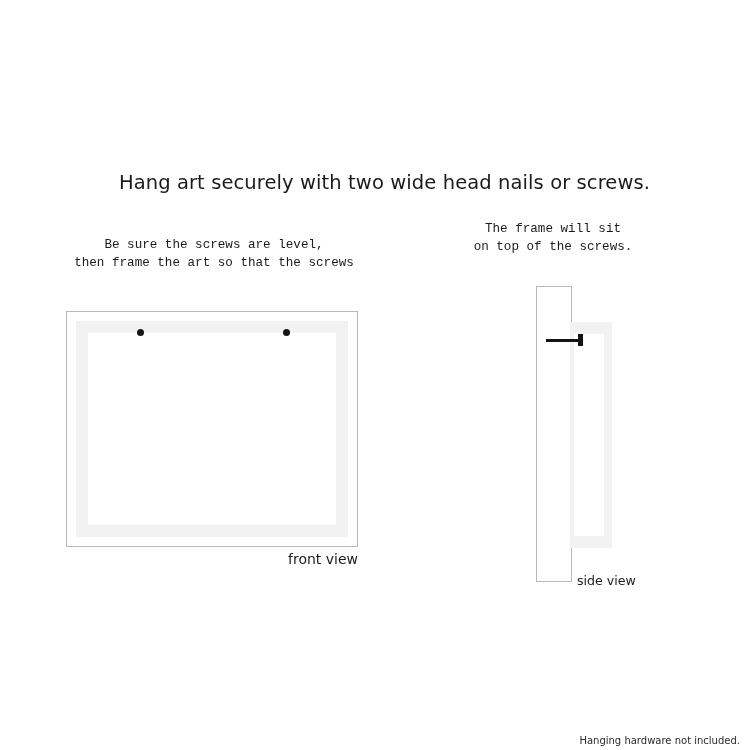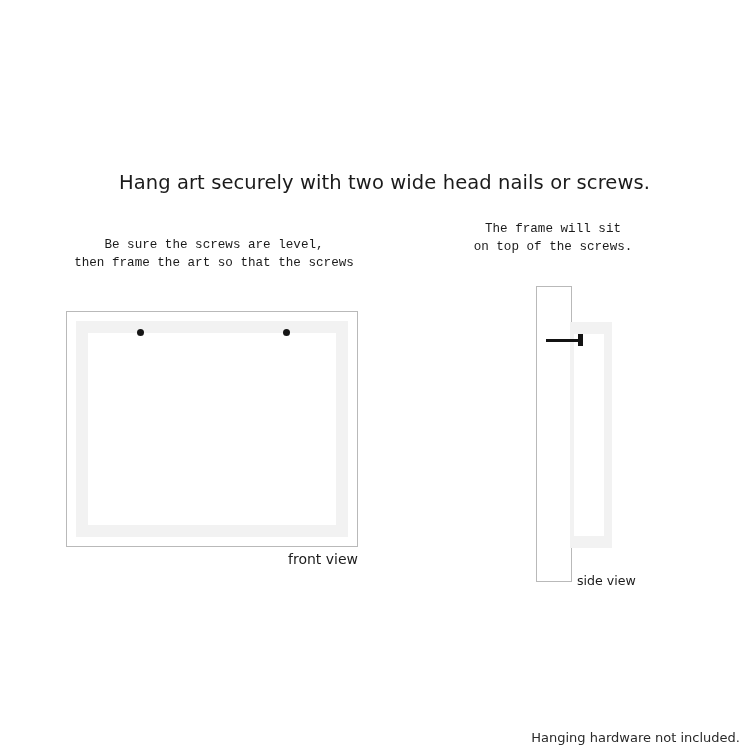--- a/index.html
+++ b/index.html
@@ -156,21 +156,21 @@
     margin-top: 20px;
   }
 
   
   .footnote {
     position: absolute;
     right: 10px;
     bottom: 2px;
     width: 320px;
     text-align: right;
-    font-size: 13px;
+    font-size: 10px;
     line-height: 1.45;
     color: #2a2a2a;
     margin-top: 39px;
   }
   .footnote div { white-space: nowrap; }
 </style>
 </head>
 <body>
 
 <div class="stage">

